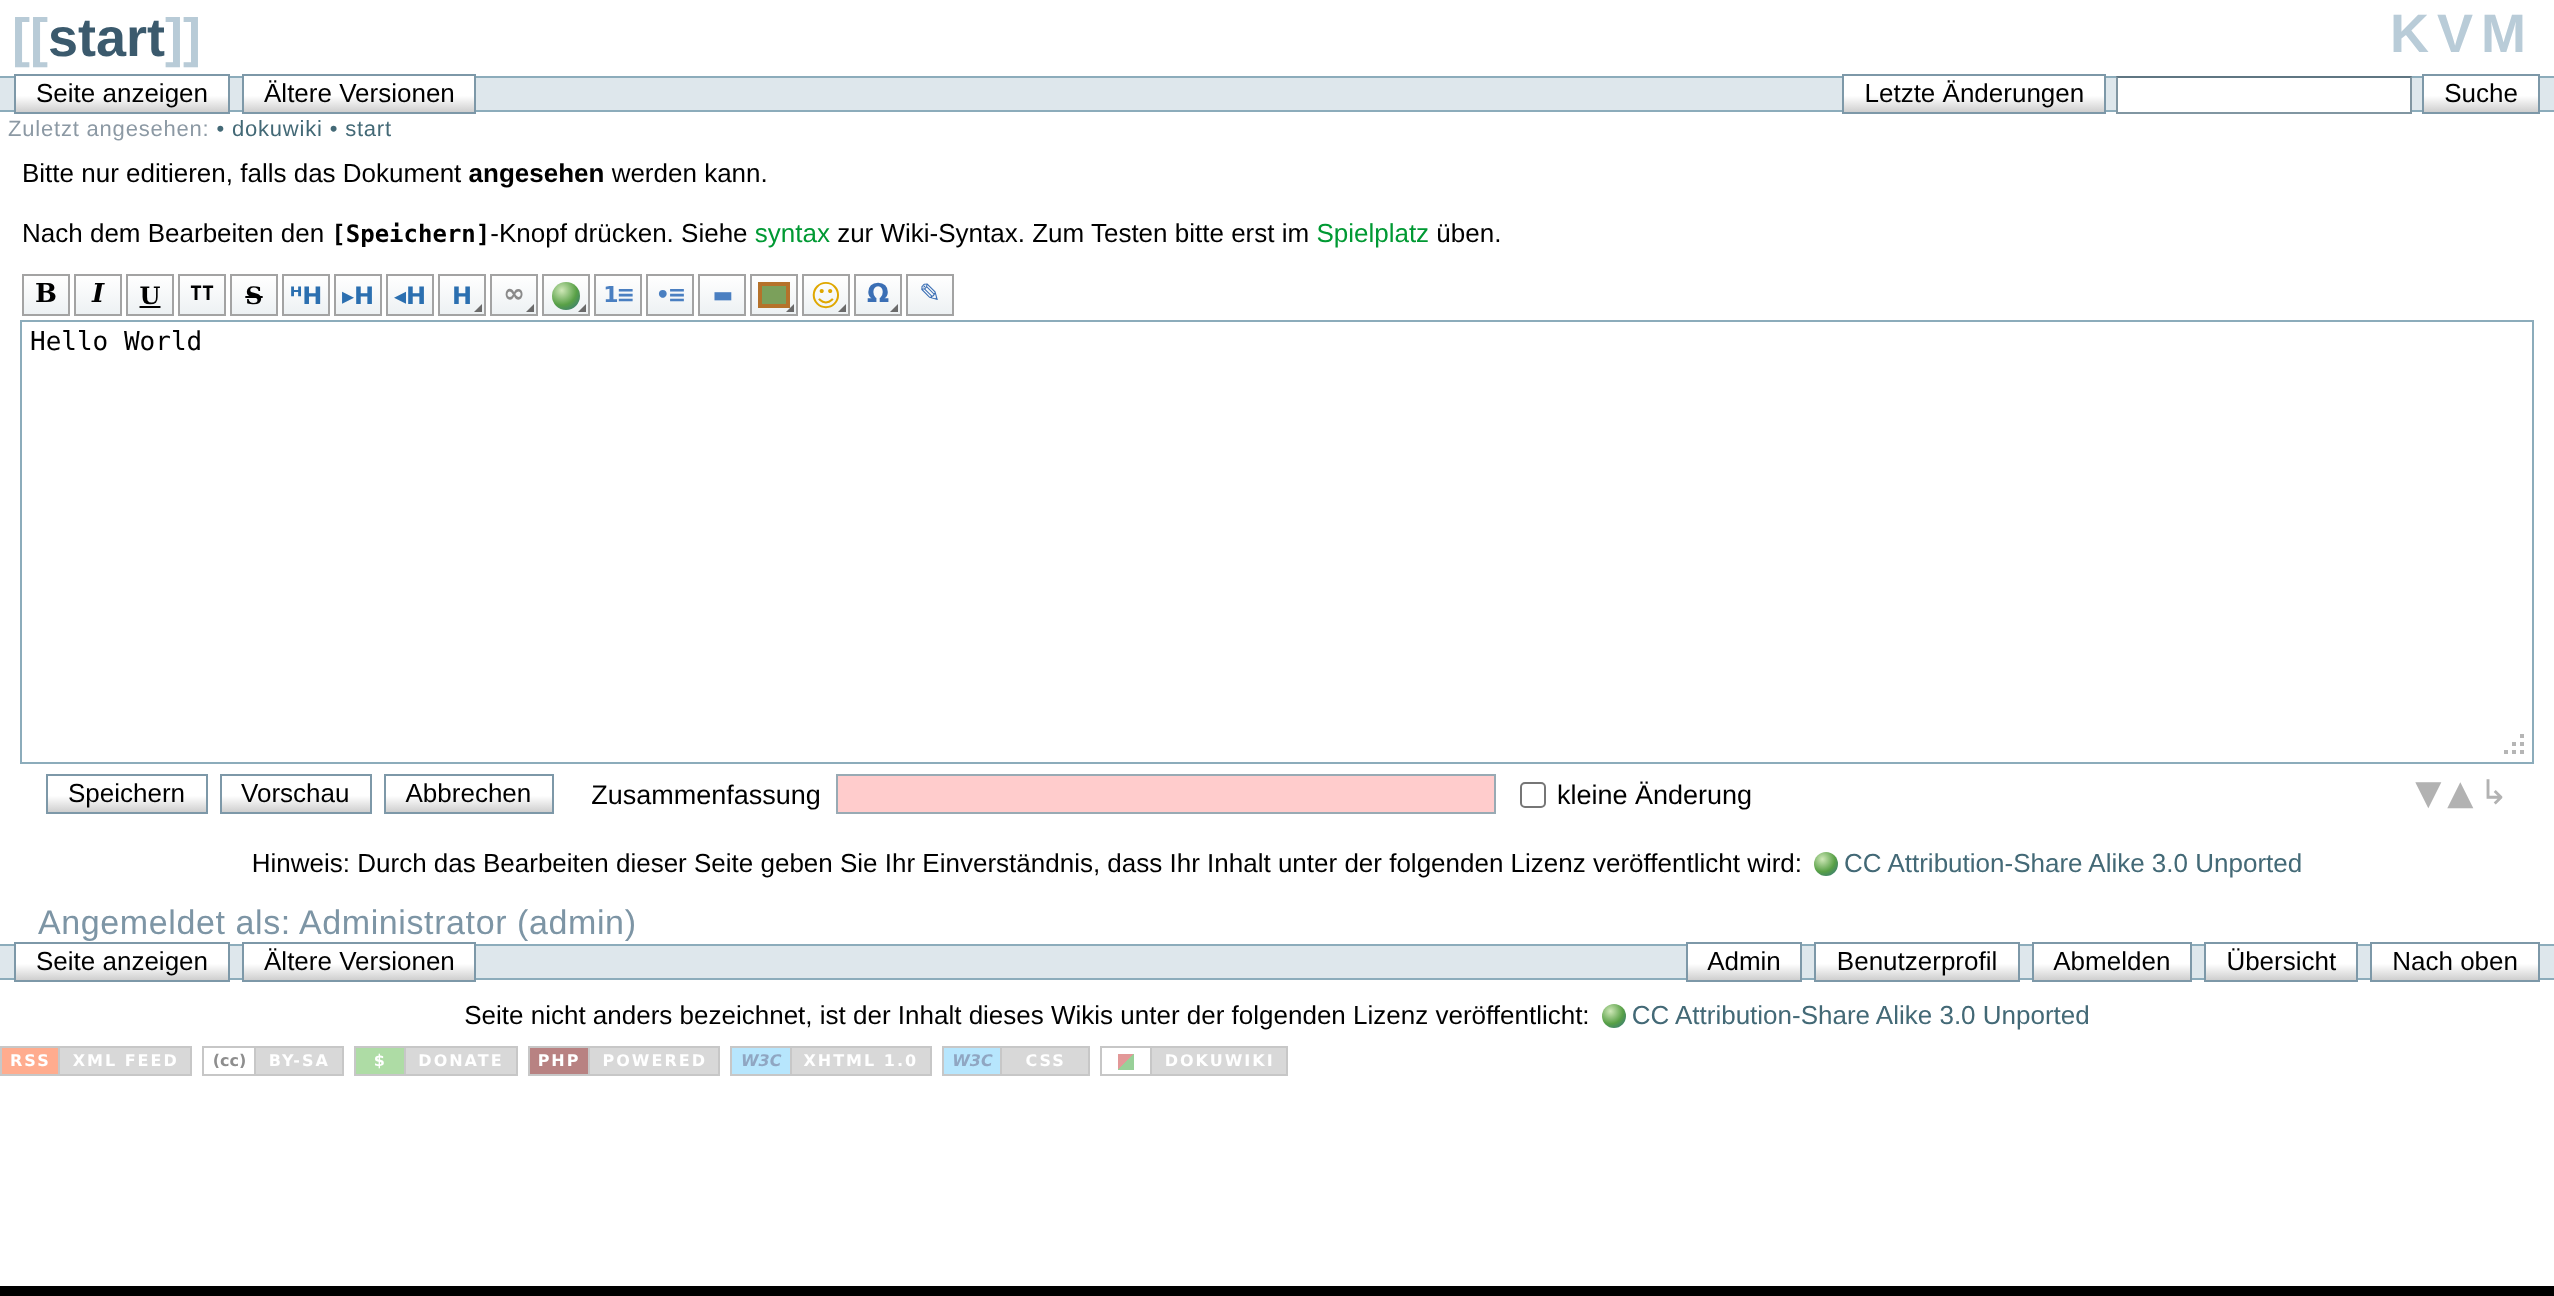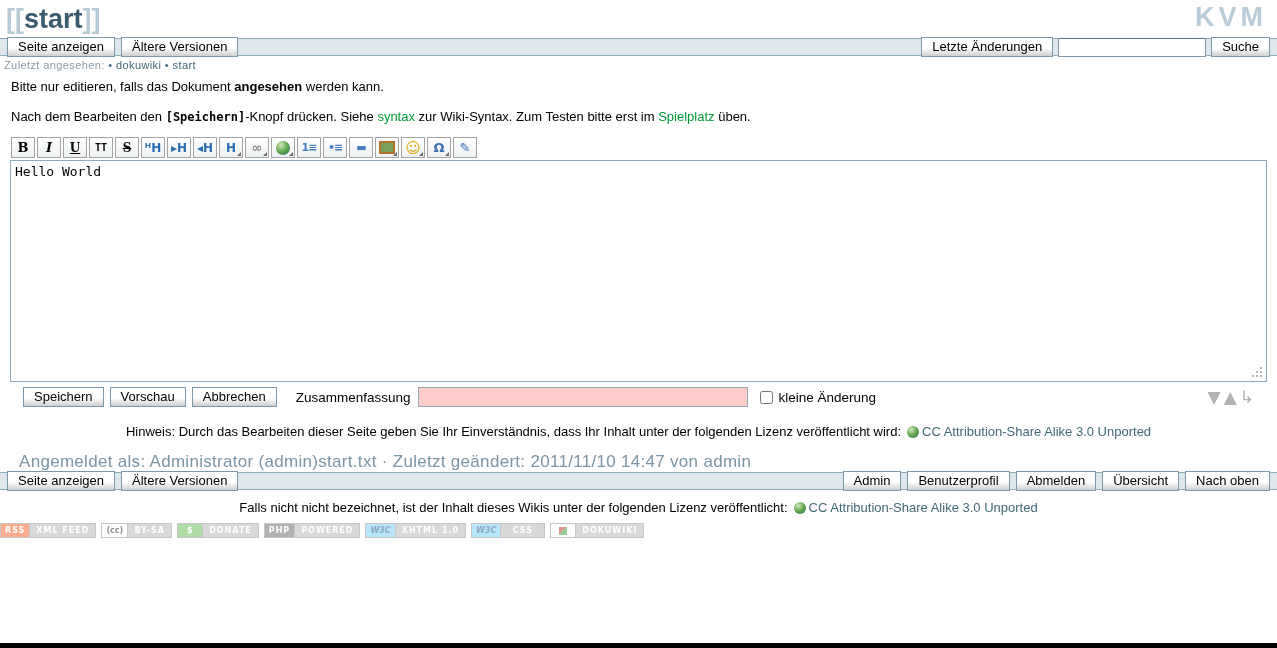--- a/index.html
+++ b/index.html
@@ -106,21 +106,21 @@
            font-size:8px; font-weight:bold; letter-spacing:1px;
            font-family:"DejaVu Sans",sans-serif; }
   .badge .bleft  { display:flex; align-items:center; justify-content:center;
                    padding:0 4px; min-width:24px; color:#fff; }
   .badge .bright { display:flex; align-items:center; justify-content:center;
                    padding:0 6px; min-width:44px; color:#fff; background:#b9b9b9;
                    border-left:1px solid #9a9a9a; }
   .bl-rss    { background:#ff6a33; }
   .bl-cc     { background:#fff; color:#333 !important; letter-spacing:0; }
   .bl-donate { background:#6cc05c; }
-  .bl-php    { background:#737373; }
+  .bl-php    { background:#7f1d1d; }
   .bl-w3c    { background:#7dd3fc; color:#365f91 !important; font-style:italic; letter-spacing:0; }
   .br-w3c    { background:#8091a5; }
   .bl-dw     { background:#fff; }
   .dw-mini   { width:8px; height:8px; background:linear-gradient(135deg,#c44 50%,#4a4 50%); }
 
   .black-bottom { position:absolute; left:0; bottom:0; width:100%; height:5px; background:#000; }
 </style>
 </head>
 <body>
 
@@ -191,36 +191,35 @@
   </span>
   <span class="size-ctl"><span>▼</span><span>▲</span><span>↳</span></span>
 </div>
 
 <div class="license-hint">
   <span>Hinweis: Durch das Bearbeiten dieser Seite geben Sie Ihr Einverständnis, dass Ihr Inhalt unter der folgenden Lizenz veröffentlicht wird:</span><span class="inline-globe"></span><a class="cc-link">CC Attribution-Share Alike 3.0 Unported</a>
 </div>
 
 <div class="meta-row">
   <span>Angemeldet als: Administrator (admin)</span>
-  <span>start.txt · Zuletzt geändert: 2011/11/10 14:47 von admin</span>
 </div>
 
 <div class="bar">
   <button class="btn">Seite anzeigen</button>
   <button class="btn">Ältere Versionen</button>
   <span class="spacer"></span>
   <button class="btn">Admin</button>
   <button class="btn">Benutzerprofil</button>
   <button class="btn">Abmelden</button>
   <button class="btn">Übersicht</button>
   <button class="btn">Nach oben</button>
 </div>
 
 <div class="footer-license">
-  <span>Falls nicht nicht bezeichnet, ist der Inhalt dieses Wikis unter der folgenden Lizenz veröffentlicht:</span><span class="inline-globe"></span><a class="cc-link">CC Attribution-Share Alike 3.0 Unported</a>
+  <span>Seite nicht anders bezeichnet, ist der Inhalt dieses Wikis unter der folgenden Lizenz veröffentlicht:</span><span class="inline-globe"></span><a class="cc-link">CC Attribution-Share Alike 3.0 Unported</a>
 </div>
 
 <div class="badges">
   <span class="badge">
     <span class="bleft bl-rss">RSS</span>
     <span class="bright">XML FEED</span>
   </span>
   <span class="badge">
     <span class="bleft bl-cc">(cc)</span>
     <span class="bright">BY-SA</span>

